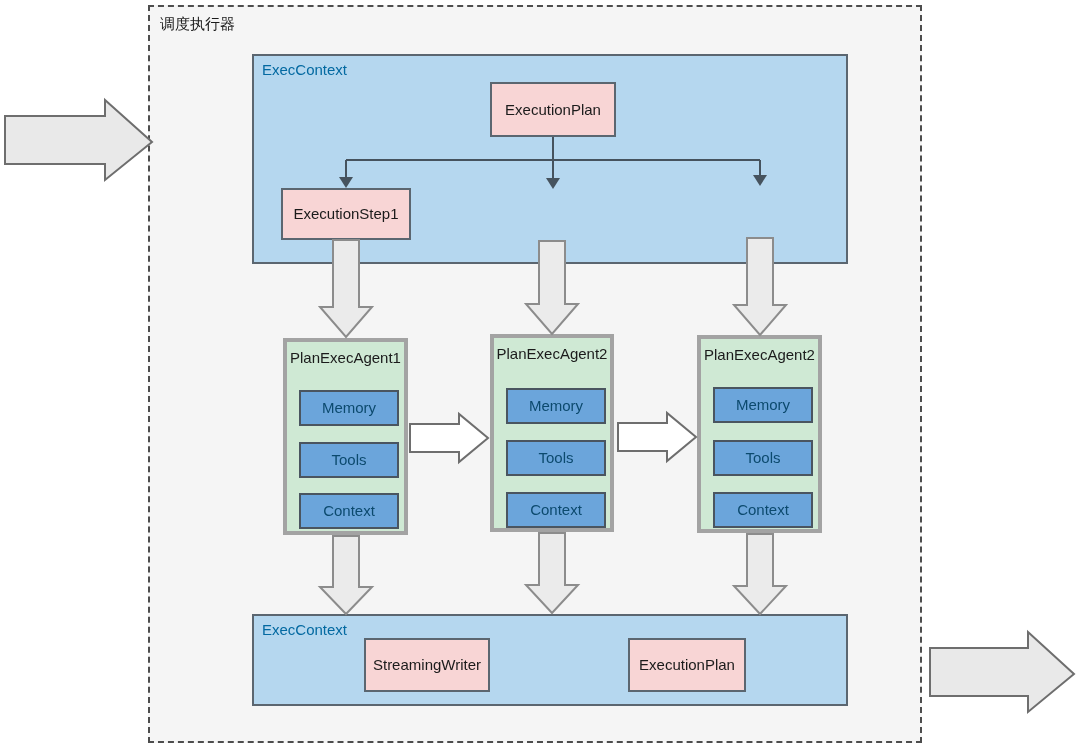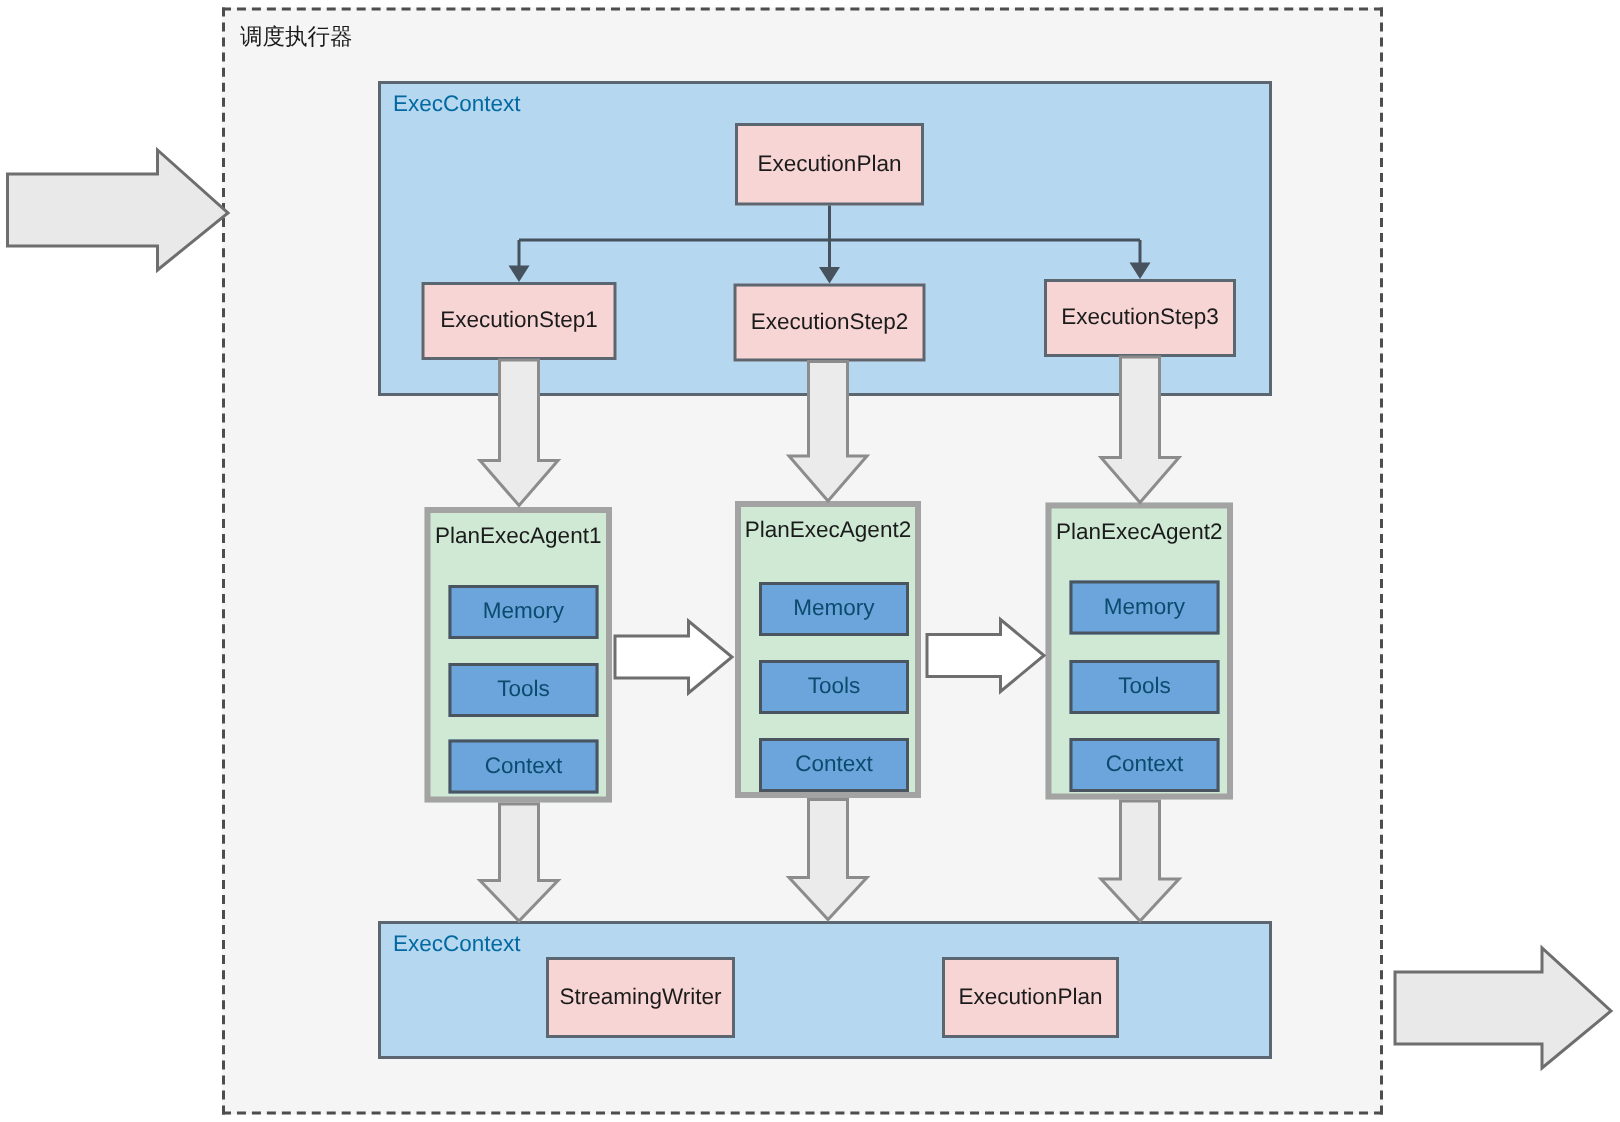--- a/index.html
+++ b/index.html
@@ -124,22 +124,20 @@
     <div class="outer-title">调度执行器</div>
   </div>
 
   <div class="ctx-box" style="left:252px; top:54px; width:596px; height:210px;">
     <div class="ctx-label">ExecContext</div>
   </div>
 
   <div class="box pink" style="left:490px; top:82px; width:126px; height:55px;">ExecutionPlan</div>
 
   <div class="box pink" style="left:281px; top:188px; width:130px; height:52px;">ExecutionStep1</div>
-  <div class="box pink" style="left:489px; top:189px; width:128px; height:52px;">ExecutionStep2</div>
-  <div class="box pink" style="left:696px; top:186px; width:128px; height:52px;">ExecutionStep3</div>
 
   <div class="green" style="position:absolute; left:283px; top:338px; width:125px; height:197px;">
     <div class="agent-title">PlanExecAgent1</div>
     <div class="box blue" style="left:12px; top:48px; width:100px; height:36px;">Memory</div>
     <div class="box blue" style="left:12px; top:100px; width:100px; height:36px;">Tools</div>
     <div class="box blue" style="left:12px; top:151px; width:100px; height:36px;">Context</div>
   </div>
 
   <div class="green" style="position:absolute; left:490px; top:334px; width:124px; height:198px;">
     <div class="agent-title">PlanExecAgent2</div>

